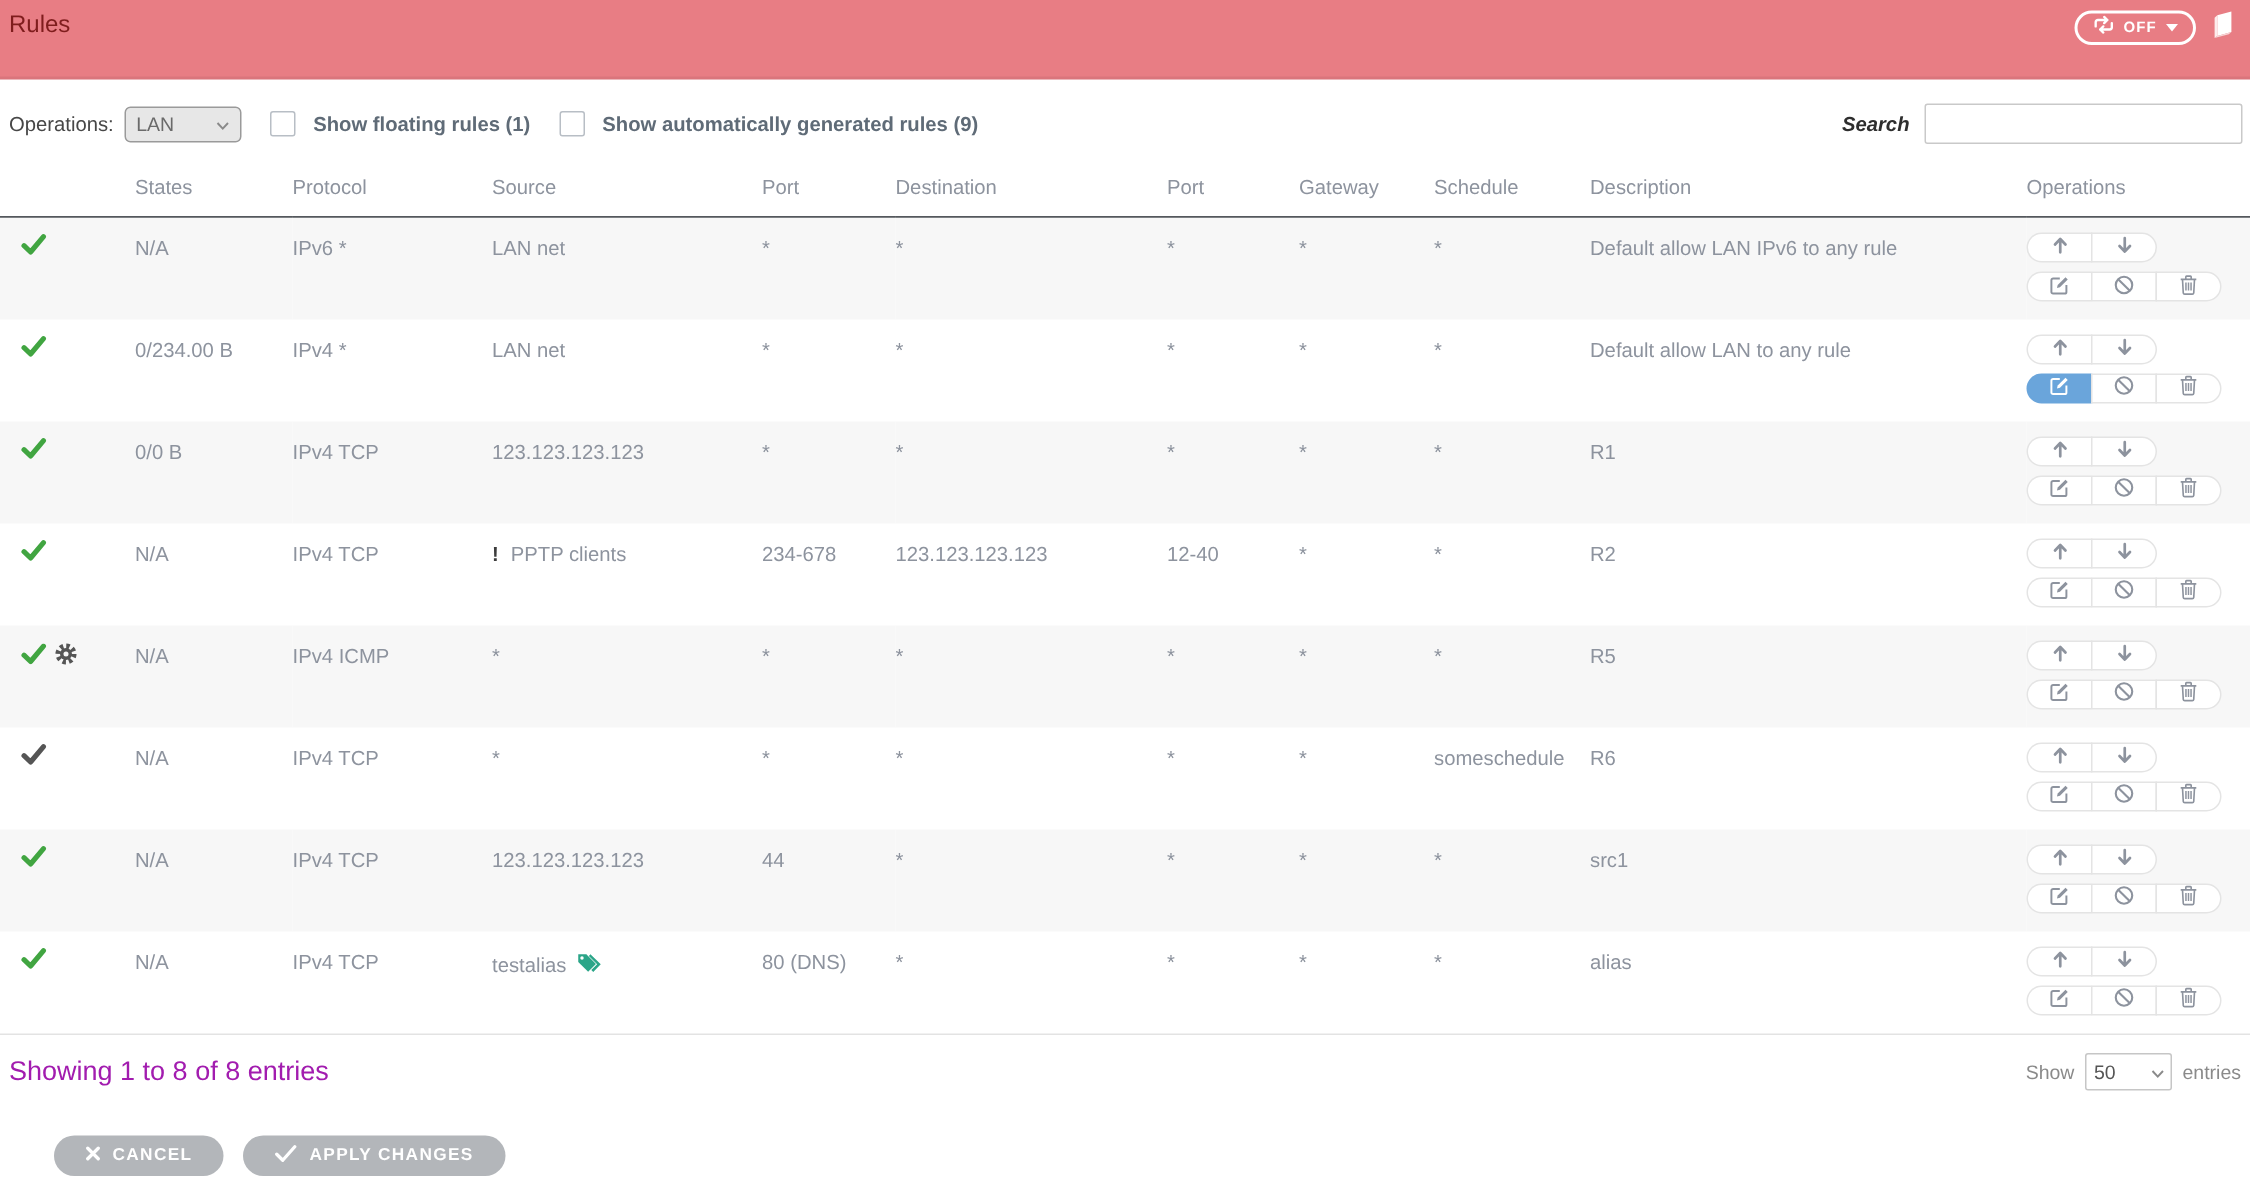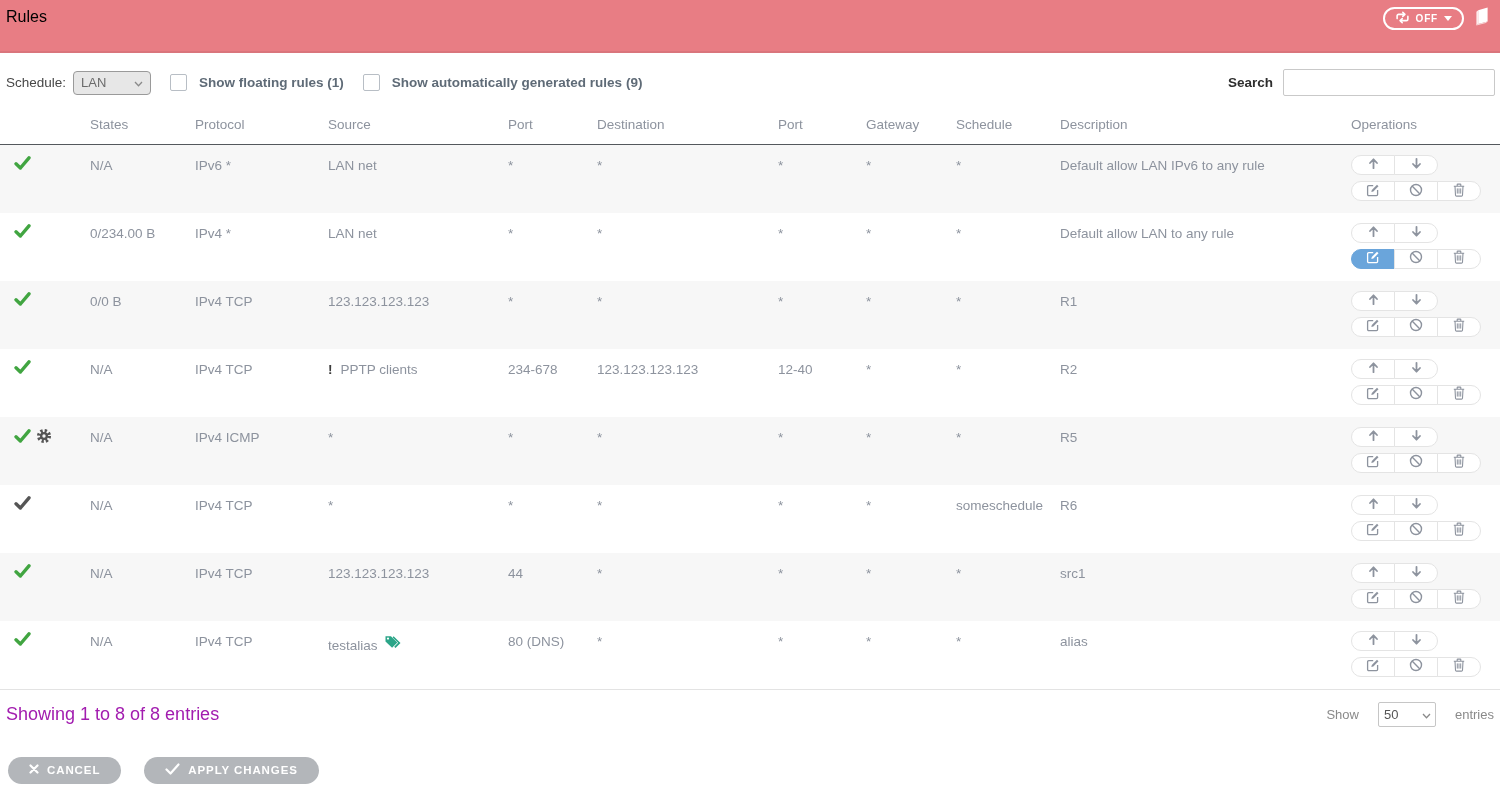--- a/index.html
+++ b/index.html
@@ -2,56 +2,56 @@
 <html style="--header-bg: #e87d84; --check-green: #41a541; --check-disabled: #555555; --page-green: #3c8c40; --edit-blue: #6aa5db; --tag-green: #2ba588; --btn-gray: #b3b6ba; --text-gray: #8d939e;"><head>
 <meta charset="utf-8">
 <style>
   * { box-sizing: border-box; margin: 0; padding: 0; }
   html,body { width:1500px; height:790px; overflow:hidden; background:#fff;
     font-family:"Liberation Sans","DejaVu Sans",sans-serif; }
 
   
   .app-header { position:relative; height:53px; background:var(--header-bg);
     padding:7px 10px 0 6px; border-bottom:2px solid rgba(0,0,0,0.06); }
-  .app-title { color:#000000; font-size:16px; font-weight:400; line-height:1.2; }
+  .app-title { color:#7f1d1d; font-size:16px; font-weight:400; line-height:1.2; }
   .app-subtitle { color:rgba(255,255,255,0.78); font-size:11.5px; margin-top:5px; }
   .header-right { position:absolute; right:8px; top:6px; display:flex; align-items:center; }
   .refresh-pill { display:inline-flex; align-items:center; gap:6px; height:23px;
     border:2px solid #fff; border-radius:12px; background:transparent; padding:0 10px;
     color:#fff; font-size:10px; font-weight:700; letter-spacing:0.8px; cursor:pointer; }
   .caret-down { width:0; height:0; border-left:4px solid transparent;
     border-right:4px solid transparent; border-top:5px solid #fff; }
   .book-btn { background:none; border:none; margin-left:9px; cursor:pointer; padding:0; }
 
   
   .toolbar { display:flex; align-items:center; margin-top:16px; padding:0 5px 0 6px; height:27px; }
   .if-label { font-size:13.5px; color:#474747; margin-right:7px; }
   .fake-select { display:inline-flex; align-items:center; justify-content:space-between;
     width:78px; height:24px; border:1px solid #9a9a9a; border-radius:4px;
     background:#e7e7e7; padding:0 7px; font-size:13px; color:#6b6b6b; cursor:pointer; }
   .chk { width:17px; height:17px; border:1px solid #b8bec5; border-radius:2px;
     background:#fff; margin:0 12px 0 19px; cursor:pointer; flex:0 0 auto; }
   .chk-label { font-size:13.5px; color:#5f6b77; font-weight:600;text-align:right; }
   .search-wrap { margin-left:auto; display:flex; align-items:center; }
-  .search-label { font-size:13.5px; color:#2e2e2e; font-weight:600; margin-right:10px; }
+  .search-label { font-size:13.5px; color:#2e2e2e; font-weight:600; margin-right:10px;font-style:italic; }
   .search-input { width:212px; height:27px; border:1px solid #c9c9c9; border-radius:2px;
     padding:0 6px; font-size:13px; color:#444; outline:none; }
 
   
   table.rules { width:1500px; table-layout:fixed; border-collapse:collapse; margin-top:13px; }
   thead th { text-align:left; font-weight:400; font-size:13.5px; color:var(--text-gray);
     padding:8px 0 12px 0; border-bottom:1px solid #54585d; }
   thead th.c0 { padding-left:14px; }
   tbody tr { height:68px; }
   tbody tr.striped { background:#f7f7f7; }
   tbody td { vertical-align:top; padding-top:13px; font-size:13.5px; color:var(--text-gray); }
   td.c0 { padding-left:14px; padding-top:11px; }
   .statcell { display:flex; align-items:center; gap:5px; }
   .neg { color:#3c3c3c; font-weight:700; margin-right:2px; }
-  .srccell { display:inline-flex; align-items:flex-end; gap:6px; }
+  .srccell { display:inline-flex; align-items:center; gap:6px; }
   td.cops { padding-top:10px; }
   .grp { display:flex; }
   .grp + .grp { margin-top:6px; }
   .opbtn { width:44px; height:20px; border:1px solid #e4e4e4; background:#fff;
     display:flex; align-items:center; justify-content:center; margin-left:-1px;
     cursor:pointer; padding:0; }
   .grp .opbtn:first-child { border-radius:10px 0 0 10px; margin-left:0; }
   .grp .opbtn:last-child { border-radius:0 10px 10px 0; }
   .opbtn.active { background:var(--edit-blue); border-color:var(--edit-blue); }
   .table-end { border-top:1px solid #e3e3e3; }
@@ -60,27 +60,27 @@
   .table-footer { position:relative; height:50px; padding:14px 6px 0 6px; }
   .showing { font-size:18px; color:#a21caf; }
   .pager { position:absolute; left:50%; top:8px; transform:translateX(-50%);
     display:flex; align-items:center; }
   .pager-link { background:none; border:none; font-size:11.5px; letter-spacing:1.6px;
     font-weight:600; color:#9aa0a6; cursor:pointer; }
   .page-bubble { width:31px; height:30px; border-radius:50%; background:var(--page-green);
     color:#fff; font-size:13px; font-weight:700; border:none; margin:0 20px;
     display:flex; align-items:center; justify-content:center; cursor:pointer; }
   .page-size { position:absolute; right:6px; top:12px; display:flex; align-items:center;
-    gap:19px; font-size:13px; color:#8a8a8a;justify-content:space-between; }
+    gap:7px; font-size:13px; color:#8a8a8a;justify-content:space-between; }
   .size-select { display:inline-flex; align-items:center; justify-content:space-between;
     width:58px; height:25px; border:1px solid #c6c6c6; border-radius:2px; background:#fff;
     padding:0 4px 0 5px; font-size:13px; color:#555; cursor:pointer; }
 
   
-  .actions { display:flex; gap:23px; padding:17px 0 0 8px; }
+  .actions { display:flex; gap:13px; padding:17px 0 0 8px;margin-left:28px; }
   .action-btn { height:27px; border:none; border-radius:14px; background:var(--btn-gray);
     color:#fff; font-size:11.5px; font-weight:700; letter-spacing:0.9px;
     display:inline-flex; align-items:center; gap:8px; padding:0 21px; cursor:pointer; }
 </style>
 </head>
 <body>
 
 <div class="app-header">
   <div class="app-title">Rules</div>
   <div class="header-right">
@@ -100,21 +100,21 @@
           <path d="M5.2 4.2 L14.6 1.6 L14.6 15.4 L5.2 18 Z" fill="#fff"></path>
           <path d="M5.2 4.2 L3.4 5.8 L3.4 19.4 L5.2 18 Z" fill="#fdecec"></path>
           <path d="M3.4 19.4 L12.9 16.9 L14.6 15.4 L5.2 18 Z" fill="#f6d7d8"></path>
         </svg>
       </span>
     </button>
   </div>
 </div>
 
 <div class="toolbar">
-  <span class="if-label">Schedule:</span>
+  <span class="if-label">Operations:</span>
   <div class="fake-select">
     <span>LAN</span>
     <span>
       <svg width="9" height="6" viewBox="0 0 9 6">
           <path d="M1 1 L4.5 4.7 L8 1" fill="none" stroke="#8a8a8a" stroke-width="1.3"></path>
         </svg>
     </span>
   </div>
   <span class="chk"></span>
   <span class="chk-label">Show floating rules (1)</span>

